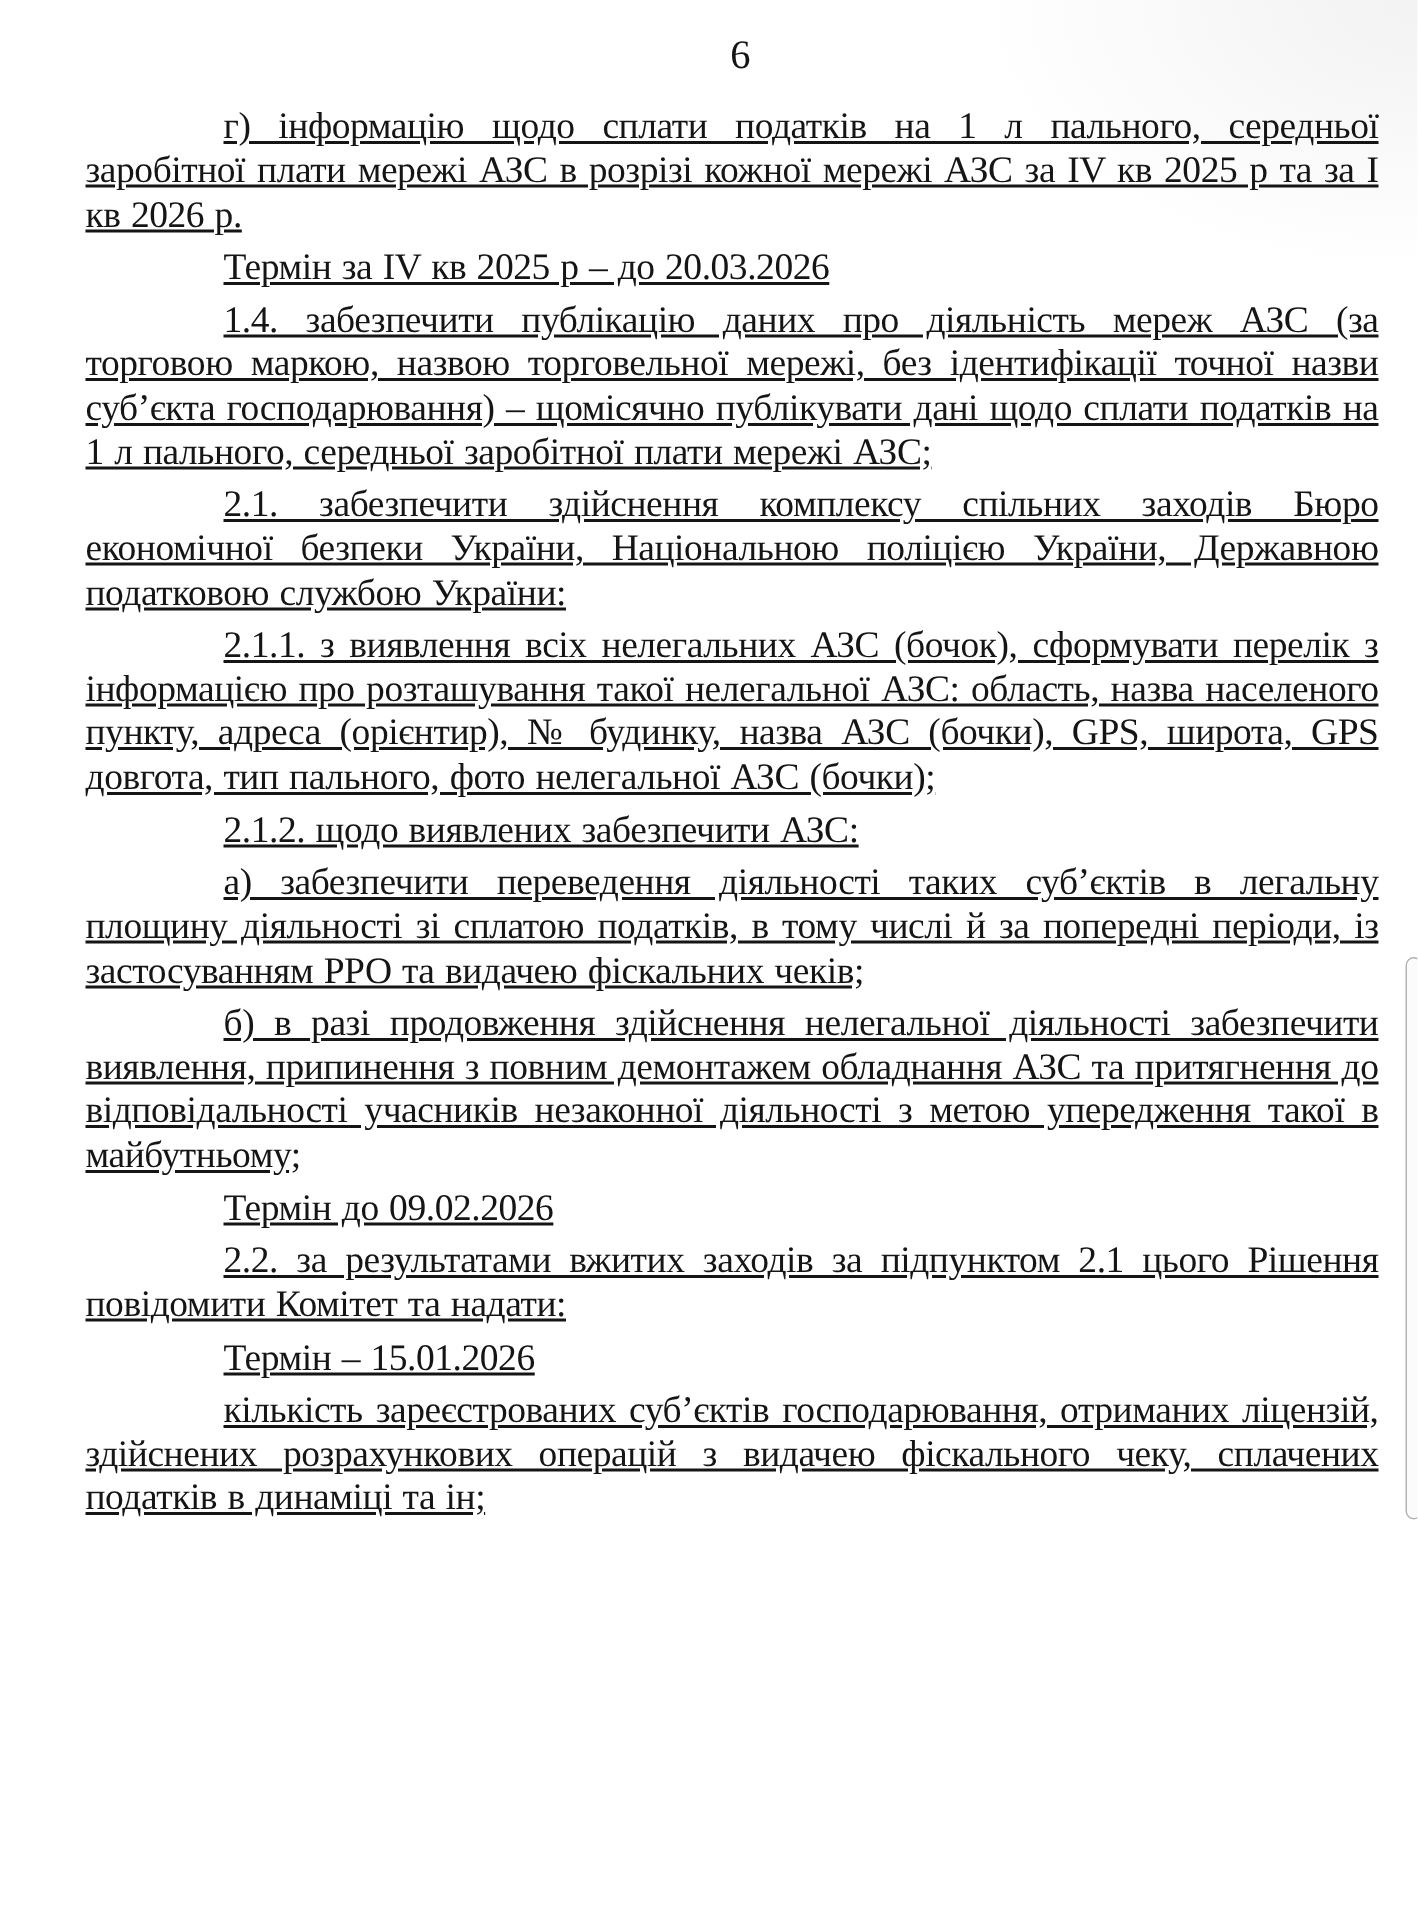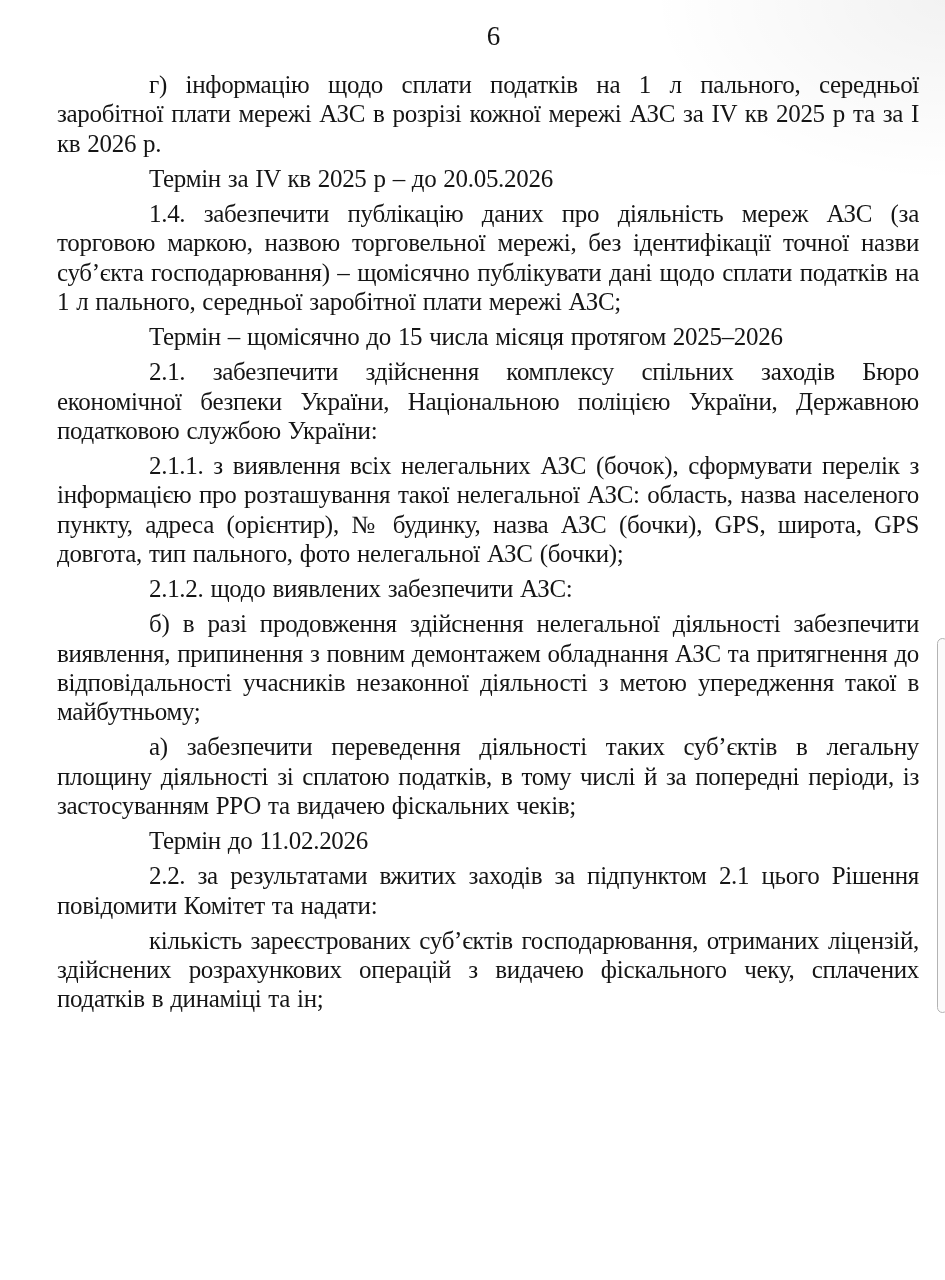--- a/index.html
+++ b/index.html
@@ -36,20 +36,21 @@
     width: 862px;
   }
   .content p {
     margin: 0 0 6px 0;
     font-size: 25px;
     line-height: 1.17;
     letter-spacing: -0.3px;
     text-align: justify;
     text-indent: 92px;
     word-spacing: 1px;
+    text-decoration: underline;
   }
   .scrollbar-thumb {
     position: absolute;
     top: 638px;
     right: -3px;
     width: 11px;
     height: 375px;
     background: #fbfbfb;
     border: 1px solid #b3b3b3;
     border-radius: 6px;
@@ -58,28 +59,28 @@
 </style>
 </head>
 <body>
 
 <div class="page">
 
   <div class="page-number">6</div>
 
   <div class="content">
     <p>г) інформацію щодо сплати податків на 1 л пального, середньої заробітної плати мережі АЗС в розрізі кожної мережі АЗС за IV кв 2025 р та за I кв 2026 р.</p>
-    <p>Термін за IV кв 2025 р – до 20.05.2026</p>
+    <p>Термін за IV кв 2025 р – до 20.03.2026</p>
     <p>1.4. забезпечити публікацію даних про діяльність мереж АЗС (за торговою маркою, назвою торговельної мережі, без ідентифікації точної назви суб’єкта господарювання) – щомісячно публікувати дані щодо сплати податків на 1 л пального, середньої заробітної плати мережі АЗС;</p>
-    <p>Термін – щомісячно до 15 числа місяця протягом 2025–2026</p>
     <p>2.1. забезпечити здійснення комплексу спільних заходів Бюро економічної безпеки України, Національною поліцією України, Державною податковою службою України:</p>
     <p>2.1.1. з виявлення всіх нелегальних АЗС (бочок), сформувати перелік з інформацією про розташування такої нелегальної АЗС: область, назва населеного пункту, адреса (орієнтир), № будинку, назва АЗС (бочки), GPS, широта, GPS довгота, тип пального, фото нелегальної АЗС (бочки);</p>
     <p>2.1.2. щодо виявлених забезпечити АЗС:</p>
+    <p>а) забезпечити переведення діяльності таких суб’єктів в легальну площину діяльності зі сплатою податків, в тому числі й за попередні періоди, із застосуванням РРО та видачею фіскальних чеків;</p>
     <p>б) в разі продовження здійснення нелегальної діяльності забезпечити виявлення, припинення з повним демонтажем обладнання АЗС та притягнення до відповідальності учасників незаконної діяльності з метою упередження такої в майбутньому;</p>
-    <p>а) забезпечити переведення діяльності таких суб’єктів в легальну площину діяльності зі сплатою податків, в тому числі й за попередні періоди, із застосуванням РРО та видачею фіскальних чеків;</p>
-    <p>Термін до 11.02.2026</p>
+    <p>Термін до 09.02.2026</p>
     <p>2.2. за результатами вжитих заходів за підпунктом 2.1 цього Рішення повідомити Комітет та надати:</p>
+    <p>Термін – 15.01.2026</p>
     <p>кількість зареєстрованих суб’єктів господарювання, отриманих ліцензій, здійснених розрахункових операцій з видачею фіскального чеку, сплачених податків в динаміці та ін;</p>
   </div>
 
   <div class="scrollbar-thumb"></div>
 
 </div>
 
 </body></html>

